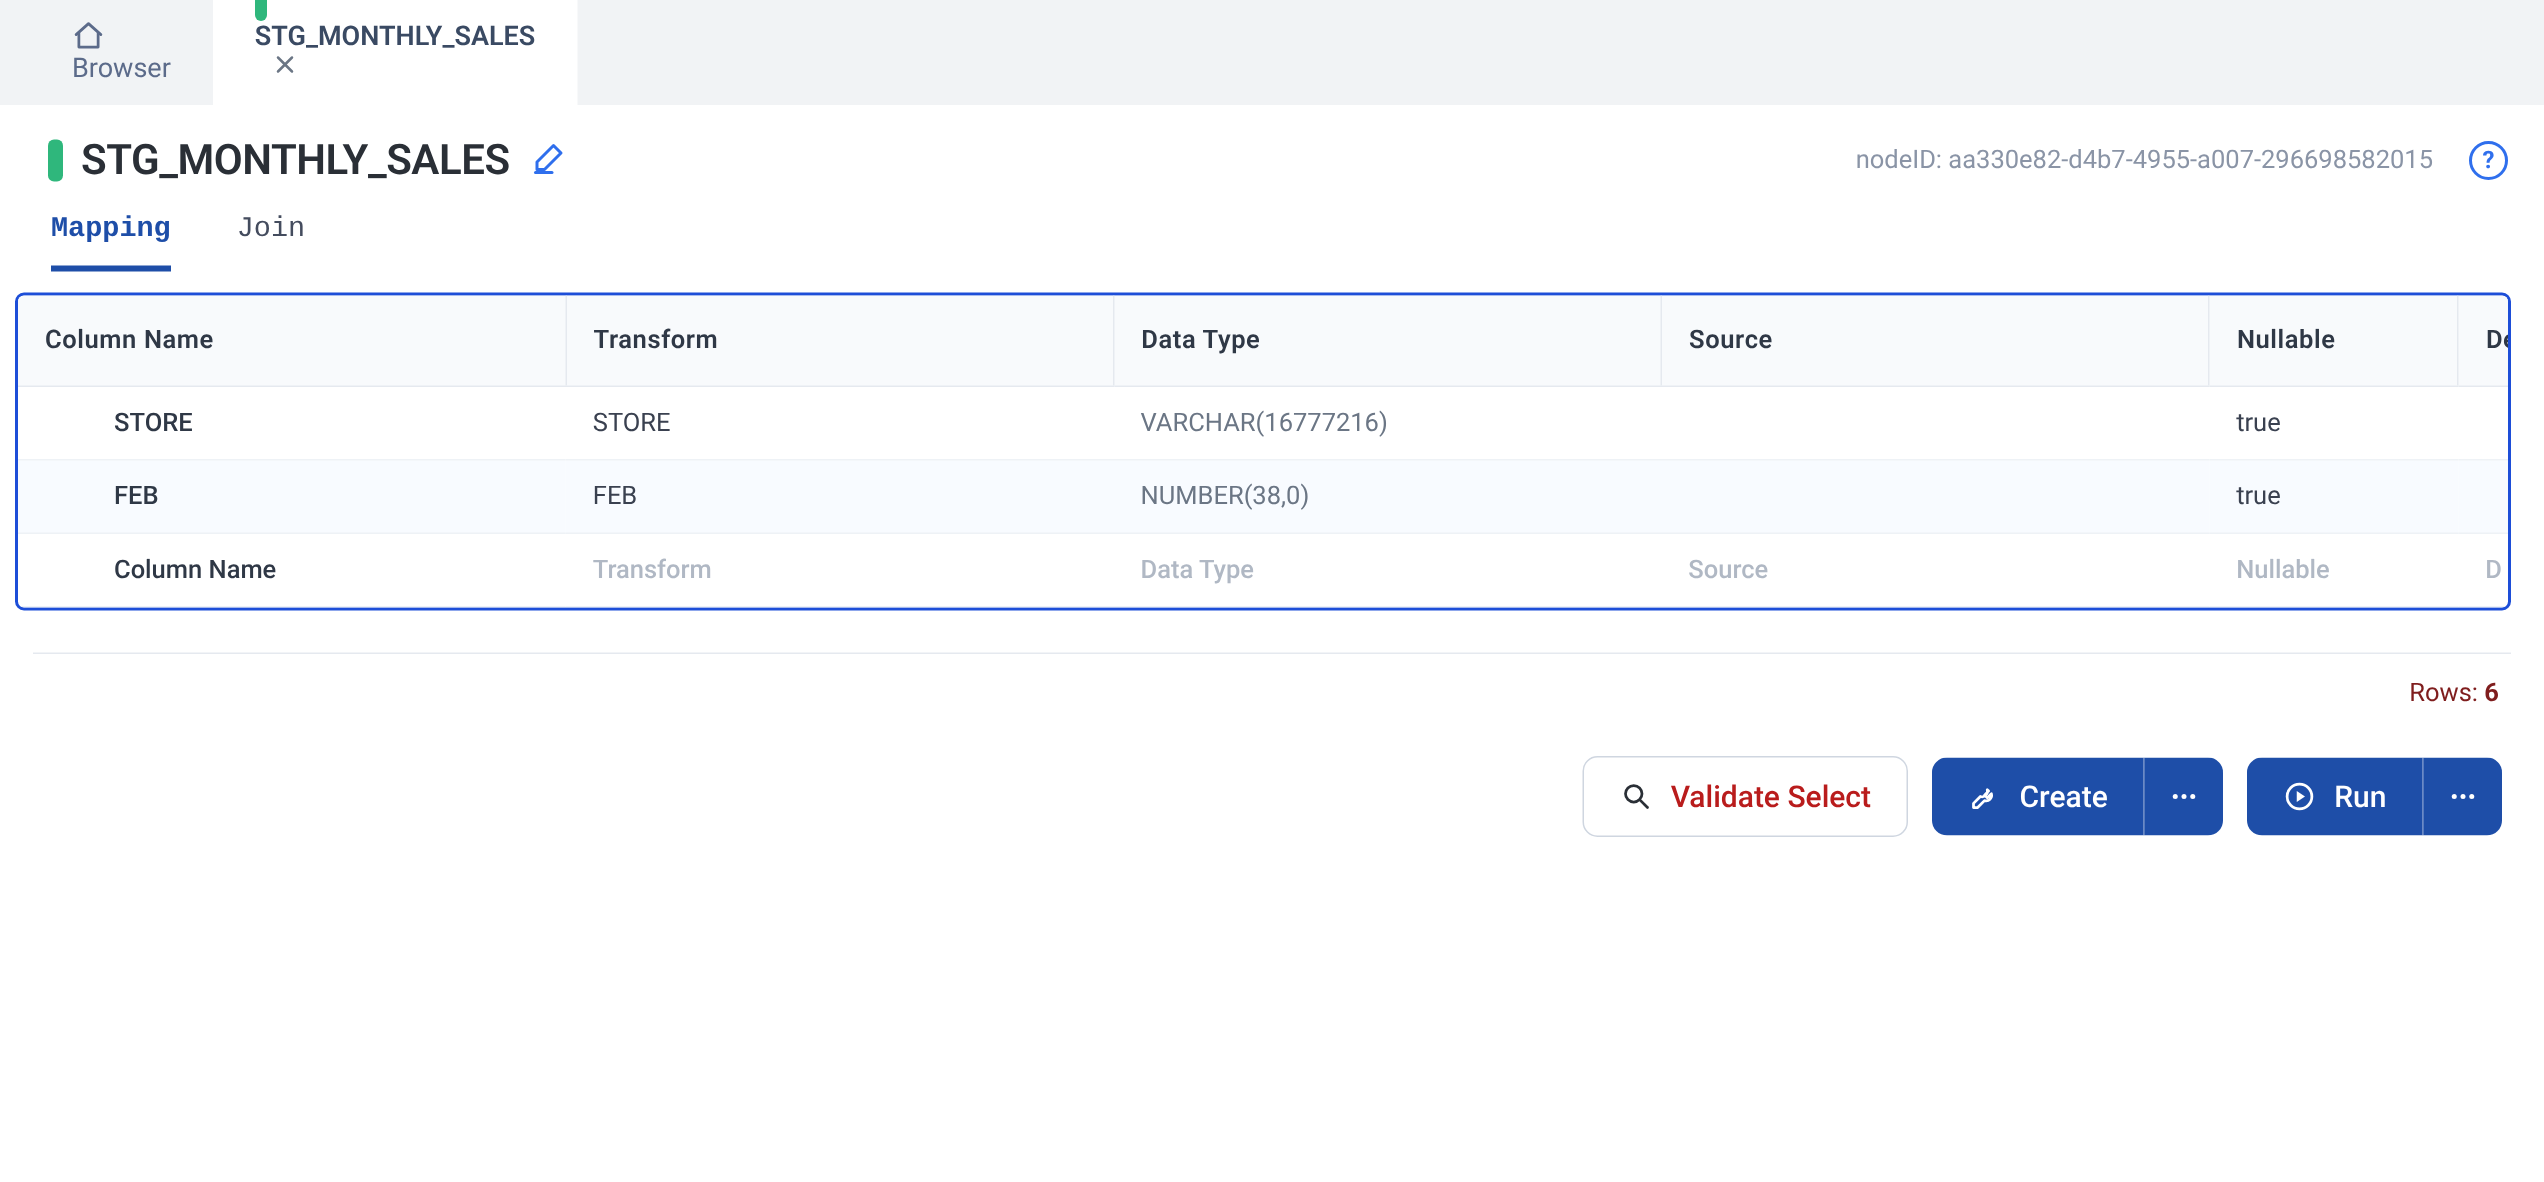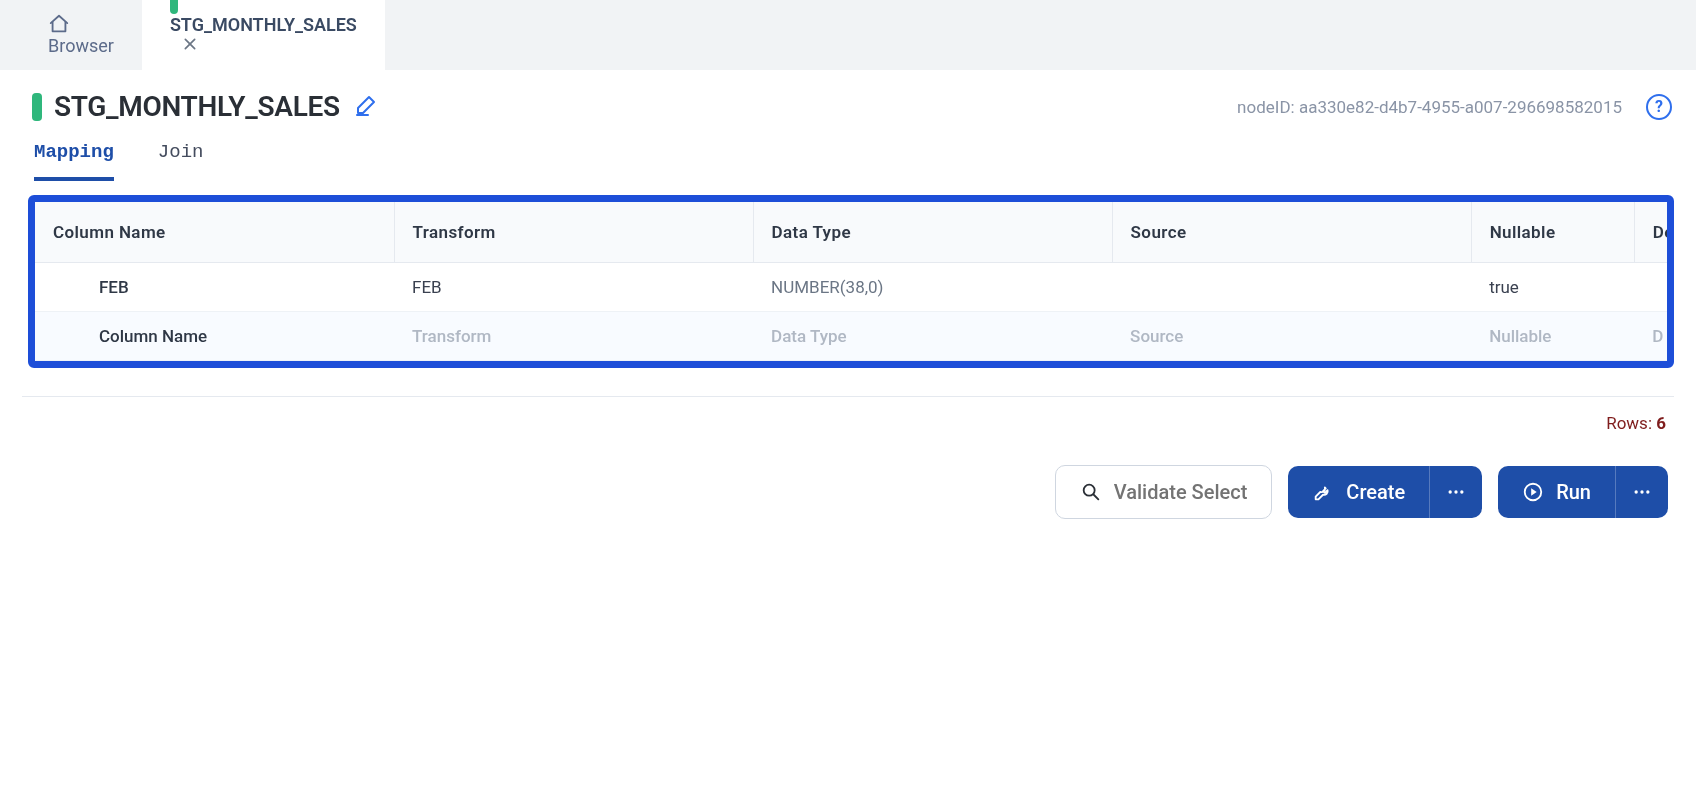--- a/index.html
+++ b/index.html
@@ -123,22 +123,22 @@
     font-family: Liberation Mono, monospace;
   }
   .sub-tab.active {
     color: #1e4ea8;
     font-weight: 600;
     border-bottom-color: #1e4ea8;
   }
 
   
   .table-wrap {
-    margin: 14px 22px 0 28px;
-    border: 7px solid #1d4ed8;
+    margin: 14px 22px 0 10px;
+    border: 2px solid #1d4ed8;
     border-radius: 6px;
     overflow: hidden;
     flex: 0 0 auto;
   }
   table {
     width: 100%;
     border-collapse: collapse;
     table-layout: fixed;
   }
   thead th {
@@ -197,21 +197,21 @@
     gap: 12px;
     font-size: 20px;
     padding: 14px 24px;
     border-radius: 10px;
     cursor: pointer;
     font-weight: 500;
   }
   .btn-outline {
     background: #fff;
     border: 1.5px solid #cfd6e0;
-    color: #737373;
+    color: #b91c1c;
     text-align: right;
   }
   .btn-primary {
     background: #1e4ea8;
     color: #fff;
     border: none;
   }
   .btn-split {
     display: flex;
     border-radius: 10px;
@@ -293,20 +293,28 @@
           <th>Column Name</th>
           <th>Transform</th>
           <th>Data Type</th>
           <th>Source</th>
           <th>Nullable</th>
           <th>Des</th>
         </tr>
       </thead>
       <tbody>
         <tr>
+          <td>STORE</td>
+          <td>STORE</td>
+          <td class="col-type">VARCHAR(16777216)</td>
+          <td></td>
+          <td>true</td>
+          <td></td>
+        </tr>
+        <tr>
           <td>FEB</td>
           <td>FEB</td>
           <td class="col-type">NUMBER(38,0)</td>
           <td></td>
           <td>true</td>
           <td></td>
         </tr>
         <tr class="placeholder-row">
           <td>Column Name</td>
           <td>Transform</td>

